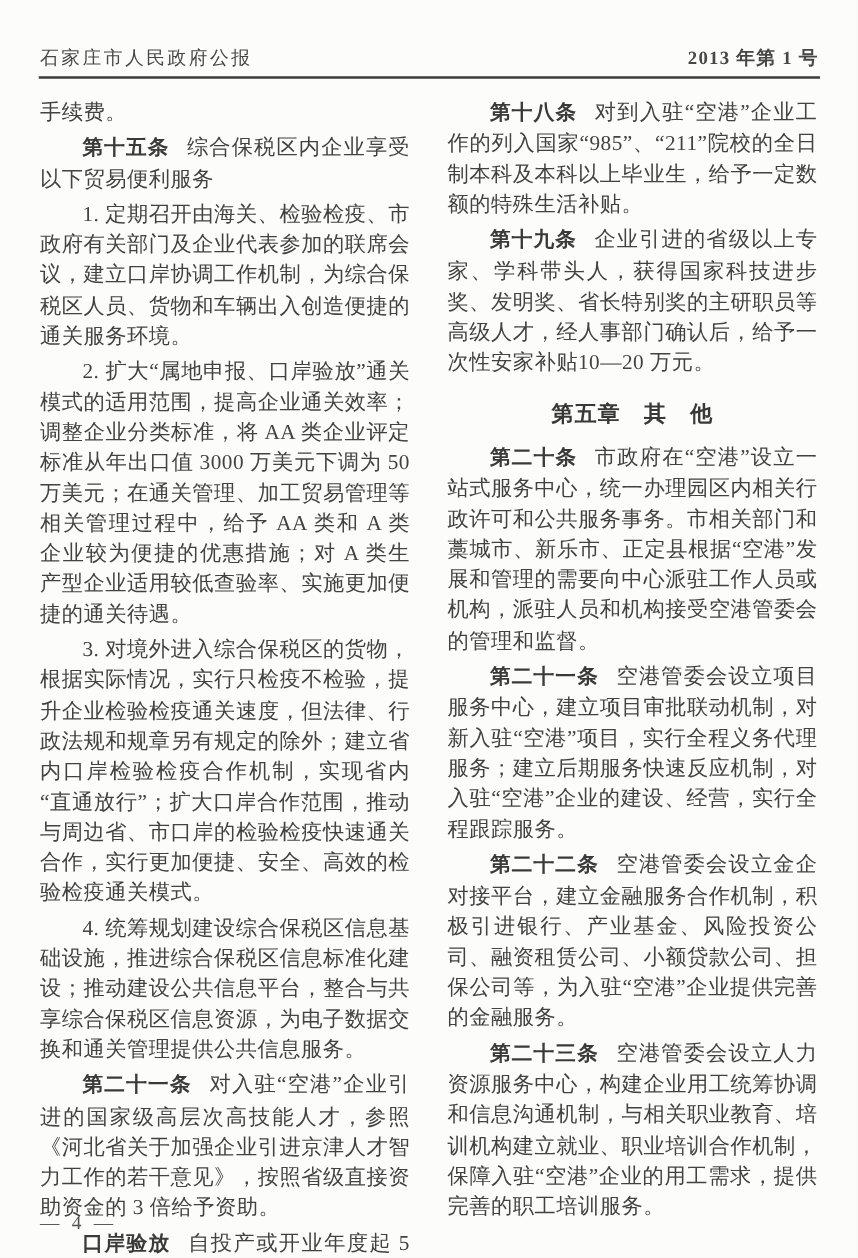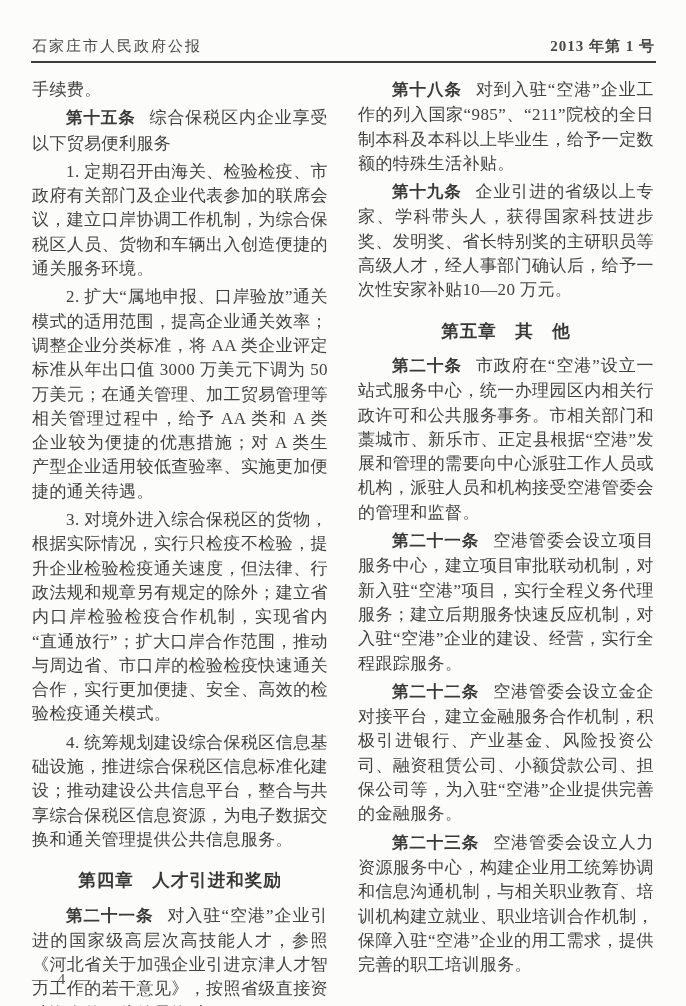--- a/index.html
+++ b/index.html
@@ -94,21 +94,20 @@
   <div class="header-rule"></div>
 
   <div class="columns">
     <div class="column">
         <div class="para">手续费。</div>
         <div class="para indent"><span class="lead">第十五条</span>综合保税区内企业享受以下贸易便利服务</div>
         <div class="para indent">1. 定期召开由海关、检验检疫、市政府有关部门及企业代表参加的联席会议，建立口岸协调工作机制，为综合保税区人员、货物和车辆出入创造便捷的通关服务环境。</div>
         <div class="para indent">2. 扩大“属地申报、口岸验放”通关模式的适用范围，提高企业通关效率；调整企业分类标准，将 AA 类企业评定标准从年出口值 3000 万美元下调为 50 万美元；在通关管理、加工贸易管理等相关管理过程中，给予 AA 类和 A 类企业较为便捷的优惠措施；对 A 类生产型企业适用较低查验率、实施更加便捷的通关待遇。</div>
         <div class="para indent">3. 对境外进入综合保税区的货物，根据实际情况，实行只检疫不检验，提升企业检验检疫通关速度，但法律、行政法规和规章另有规定的除外；建立省内口岸检验检疫合作机制，实现省内“直通放行”；扩大口岸合作范围，推动与周边省、市口岸的检验检疫快速通关合作，实行更加便捷、安全、高效的检验检疫通关模式。</div>
         <div class="para indent">4. 统筹规划建设综合保税区信息基础设施，推进综合保税区信息标准化建设；推动建设公共信息平台，整合与共享综合保税区信息资源，为电子数据交换和通关管理提供公共信息服务。</div>
-        <div class="chapter-heading">第四章　人才引进和奖励</div>
         <div class="para indent"><span class="lead">第二十一条</span>对入驻“空港”企业引进的国家级高层次高技能人才，参照《河北省关于加强企业引进京津人才智力工作的若干意见》，按照省级直接资助资金的 3 倍给予资助。</div>
         <div class="para indent"><span class="lead">口岸验放</span>自投产或开业年度起 5 年内，对入驻“空港”企业引进领军人才、</div>
       </div>
     <div class="column">
         <div class="para indent"><span class="lead">第十八条</span>对到入驻“空港”企业工作的列入国家“985”、“211”院校的全日制本科及本科以上毕业生，给予一定数额的特殊生活补贴。</div>
         <div class="para indent"><span class="lead">第十九条</span>企业引进的省级以上专家、学科带头人，获得国家科技进步奖、发明奖、省长特别奖的主研职员等高级人才，经人事部门确认后，给予一次性安家补贴10—20 万元。</div>
         <div class="chapter-heading">第五章　其　他</div>
         <div class="para indent"><span class="lead">第二十条</span>市政府在“空港”设立一站式服务中心，统一办理园区内相关行政许可和公共服务事务。市相关部门和藁城市、新乐市、正定县根据“空港”发展和管理的需要向中心派驻工作人员或机构，派驻人员和机构接受空港管委会的管理和监督。</div>
         <div class="para indent"><span class="lead">第二十一条</span>空港管委会设立项目服务中心，建立项目审批联动机制，对新入驻“空港”项目，实行全程义务代理服务；建立后期服务快速反应机制，对入驻“空港”企业的建设、经营，实行全程跟踪服务。</div>
         <div class="para indent"><span class="lead">第二十二条</span>空港管委会设立金企对接平台，建立金融服务合作机制，积极引进银行、产业基金、风险投资公司、融资租赁公司、小额贷款公司、担保公司等，为入驻“空港”企业提供完善的金融服务。</div>

